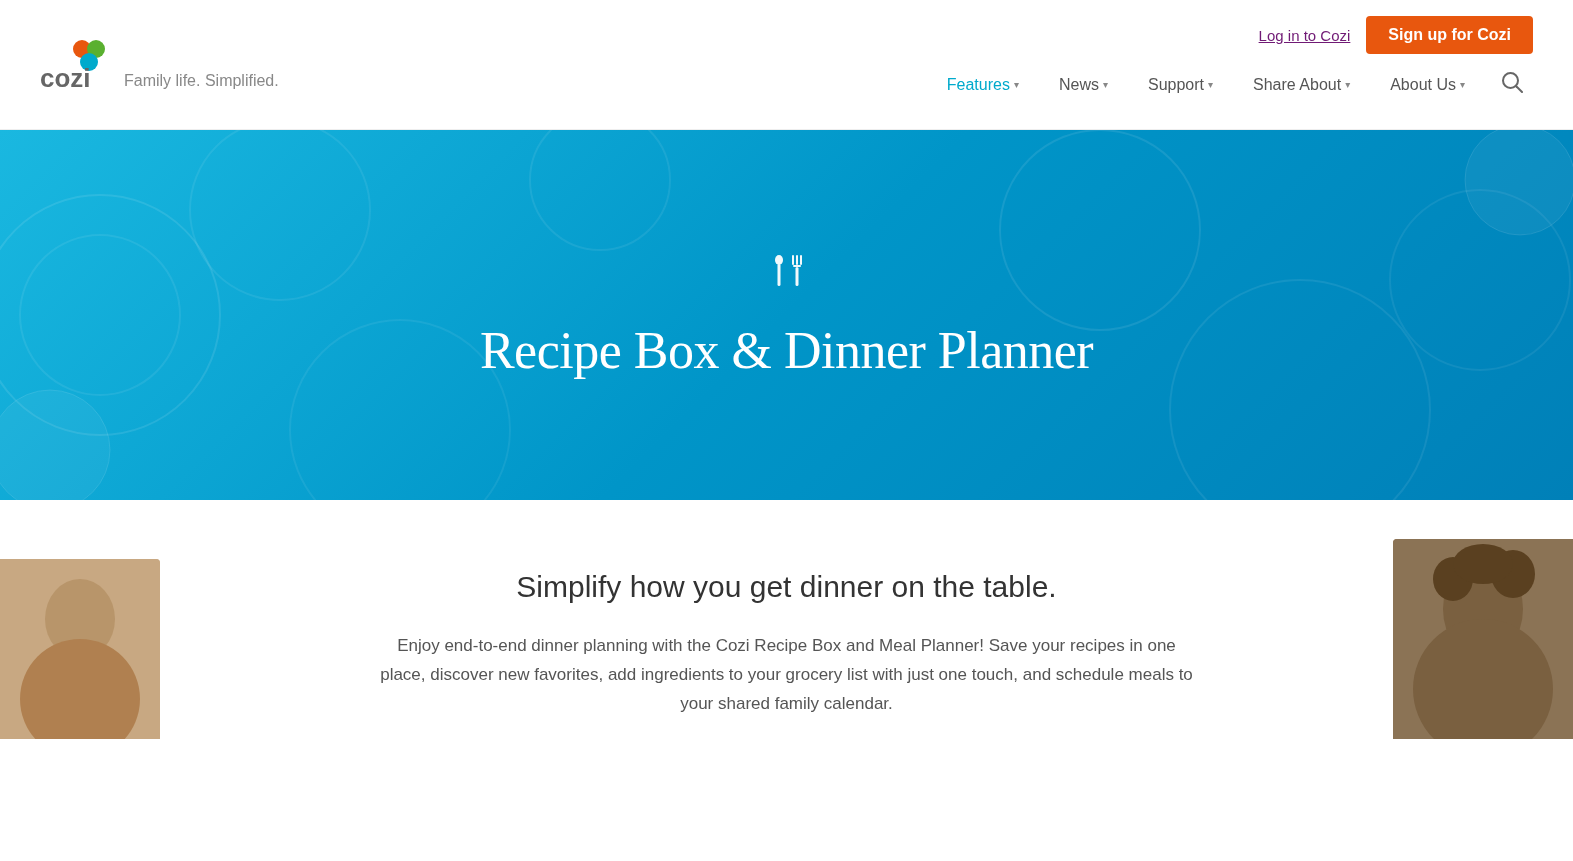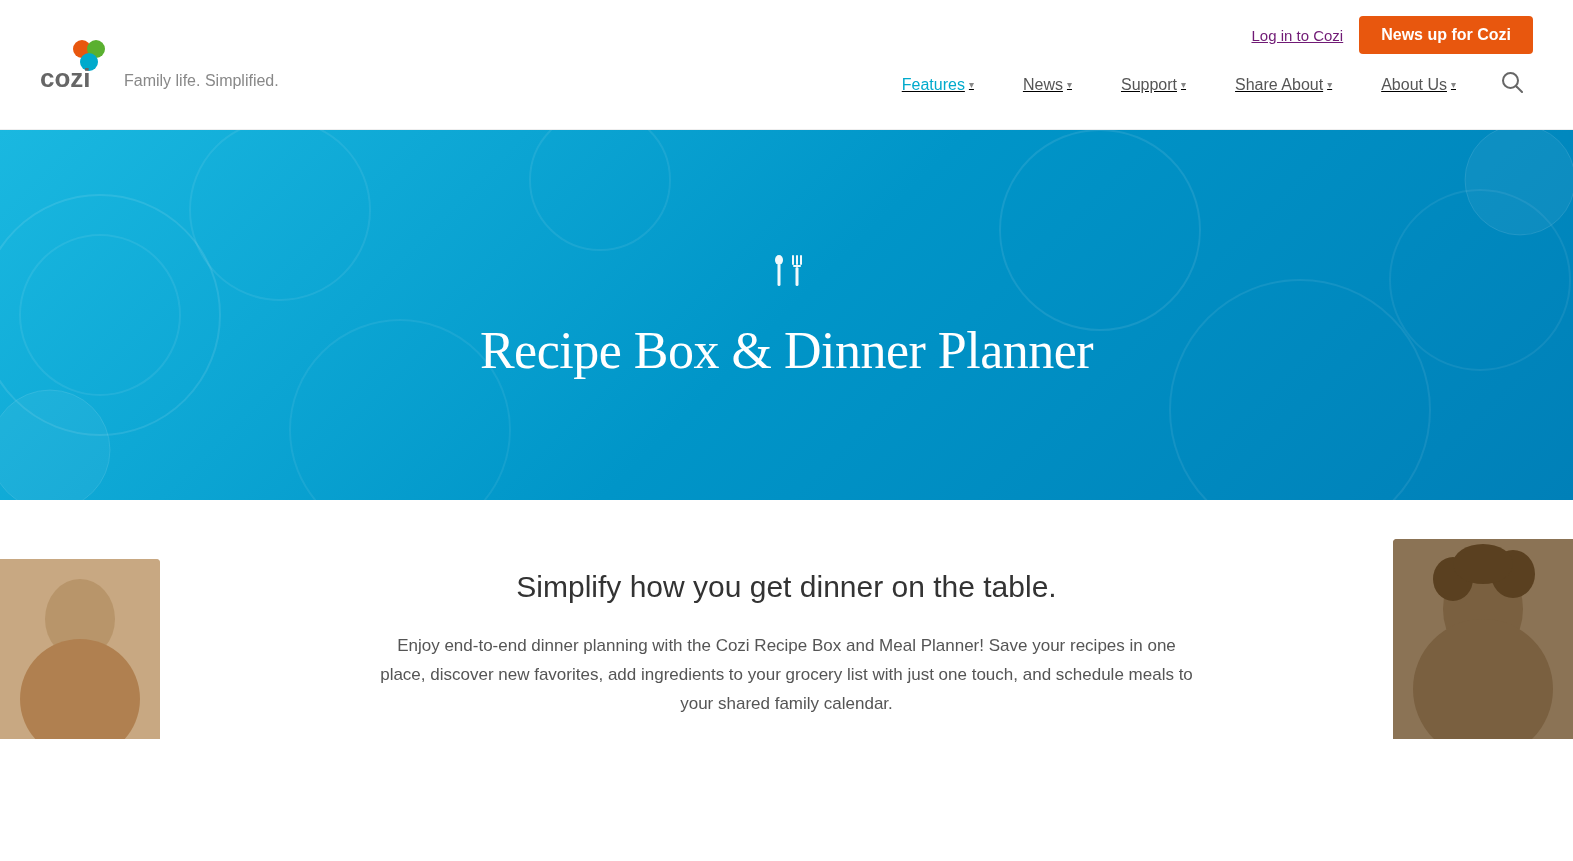--- a/index.html
+++ b/index.html
@@ -53,23 +53,22 @@
     }
     .logo-tagline {
       color: #888;
       font-size: 16px;
       font-weight: 300;
       white-space: nowrap;
       margin-top: 32px;
     }
     .nav-area {
       display: flex;
-      gap: 21px;
+      gap: 12px;
       margin-top: 40px;
-      text-decoration: underline;
     }
     .nav-item {
       display: flex;
       align-items: center;
       gap: 4px;
       padding: 6px 14px;
       font-size: 16px;
       color: #555;
       cursor: pointer;
       white-space: nowrap;
@@ -168,21 +167,21 @@
       overflow: hidden;
     }
   </style>
 </head>
 <body>
 
 <header class="header">
 
   <div class="header-top-right">
     <a class="login-link">Log in to Cozi</a>
-    <button class="signup-btn">News up for Cozi</button>
+    <button class="signup-btn">Sign up for Cozi</button>
   </div>
 
   <div class="logo-area">
     <svg class="logo-icon" viewBox="0 0 72 55" xmlns="http://www.w3.org/2000/svg">
 
       <circle cx="42" cy="12" r="9" fill="#e8570e"></circle>
 
       <circle cx="56" cy="12" r="9" fill="#5ab030"></circle>
 
       <circle cx="49" cy="25" r="9" fill="#00aacc"></circle>

